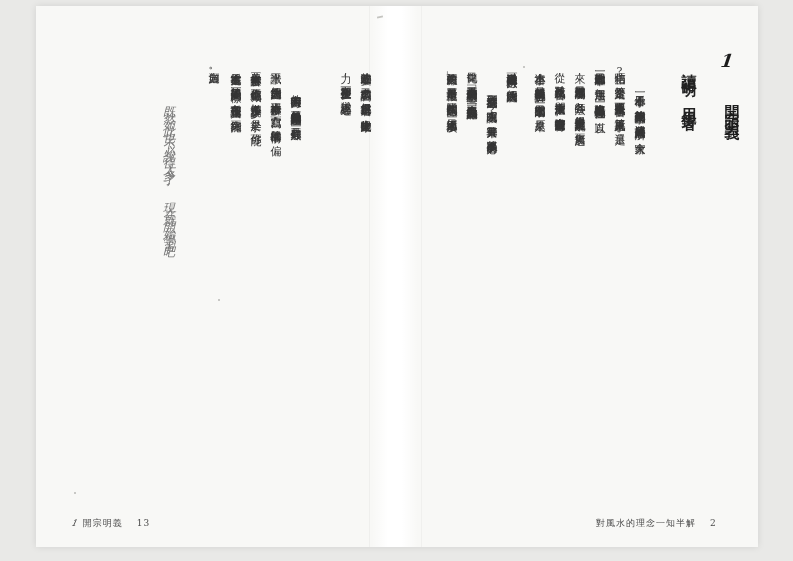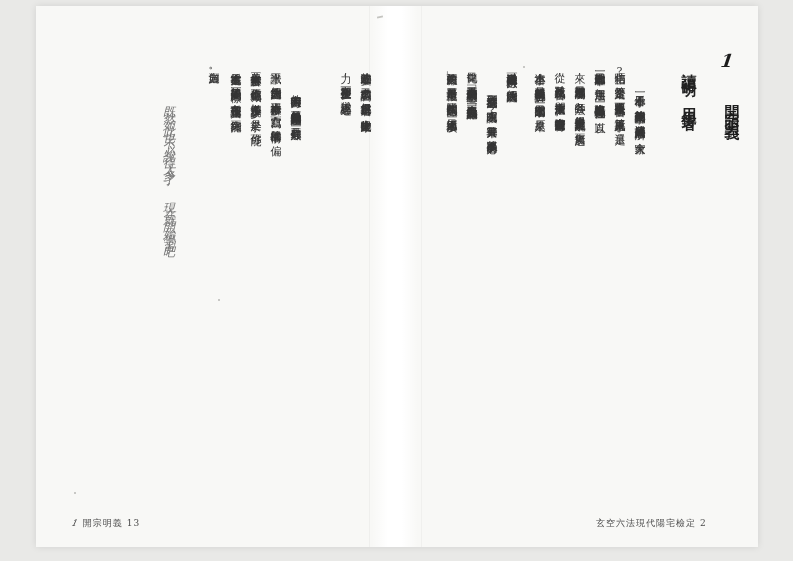--- a/index.html
+++ b/index.html
@@ -73,21 +73,21 @@
   .footer{
     position:absolute;
     top:511px;
     font-size:9px;
     letter-spacing:1px;
     color:#4a4a4a;
     display:flex;
     align-items:baseline;
     white-space:nowrap;
   }
-  .footer .num{margin-left:4px;letter-spacing:1px;}
+  .footer .num{margin-left:14px;letter-spacing:1px;}
   .footer .chapnum{font-style:italic;margin-right:4px;transform:skewX(-14deg);}
   .speck{
     position:absolute;width:2px;height:2px;border-radius:50%;
     background:#b9b9b5;
   }
   .smudge{
     position:absolute;width:6px;height:2px;
     background:#c4c4c0;
     transform:rotate(-12deg);
   }
@@ -111,21 +111,21 @@
   <div class="vcol body-col top-flush" style="left:557px;">對風水的理念一知半解,無法運用,這說出來好像一點也不覺得奇怪,一直以</div>
   <div class="vcol body-col top-flush" style="left:537px;">來,風水就是那麼深不可測,各師各法,學得越多只有更加混亂,更無所適</div>
   <div class="vcol body-col top-flush" style="left:517px;">從,雖然風水已普及化,卻未被廣泛應用,這當中實在有它背後的原因。</div>
   <div class="vcol body-col top-flush" style="left:497px;">這本小書,就是要很簡單明了地告訴各位,玄空風水這一門學問,原來是</div>
   <div class="vcol body-col top-flush" style="left:469px;">可以通過種種簡單的演繹方法,便能夠讓人明白。</div>
   <div class="vcol body-col indent" style="left:449px;">到底我用了甚麼方法,來讓人明白呢?其實十分簡單,將很多不必要的名</div>
   <div class="vcol body-col top-flush" style="left:429px;">目簡化,盡量不要令讀者們的「思想撲空」,也不浪費氣力去死記一些「錯綜</div>
   <div class="vcol body-col top-flush" style="left:409px;">複雜」的東西,最重要是不重複,皆因年代久遠的關係,風水一術經過了多次</div>
 
   <div class="footer" style="left:560px;">
-    <span>玄空六法現代陽宅檢定</span>
+    <span>對風水的理念一知半解</span>
     <span class="num">2</span>
   </div>
 
   <div class="vcol body-col top-flush" style="left:323px;">的改革和變遷,已愈積愈多名詞,但很多都只是巧名目,徒令大家學起來吃</div>
   <div class="vcol body-col top-flush" style="left:303px;">力,望而卻步甚至生畏,遂起退縮之心。</div>
   <div class="vcol body-col indent" style="left:253px;">本書的大方向很明白,就是要大家馬上學會和立即運用,只要你有一般知</div>
   <div class="vcol body-col top-flush" style="left:233px;">識水平,便能夠應用自如,本人絕不會東抄抄、西寫寫,一樣簡單的事情,偏</div>
   <div class="vcol body-col top-flush" style="left:213px;">要分十本書來告訴你,也不作偏私藏絕,知道多少便說多少,於是乎,你可能</div>
   <div class="vcol body-col top-flush" style="left:193px;">看完這本書後,等如學了幾年風水的人一樣,在各種理論與運用上,更能夠揮</div>
   <div class="vcol body-col top-flush" style="left:171px;">灑自如。</div>

